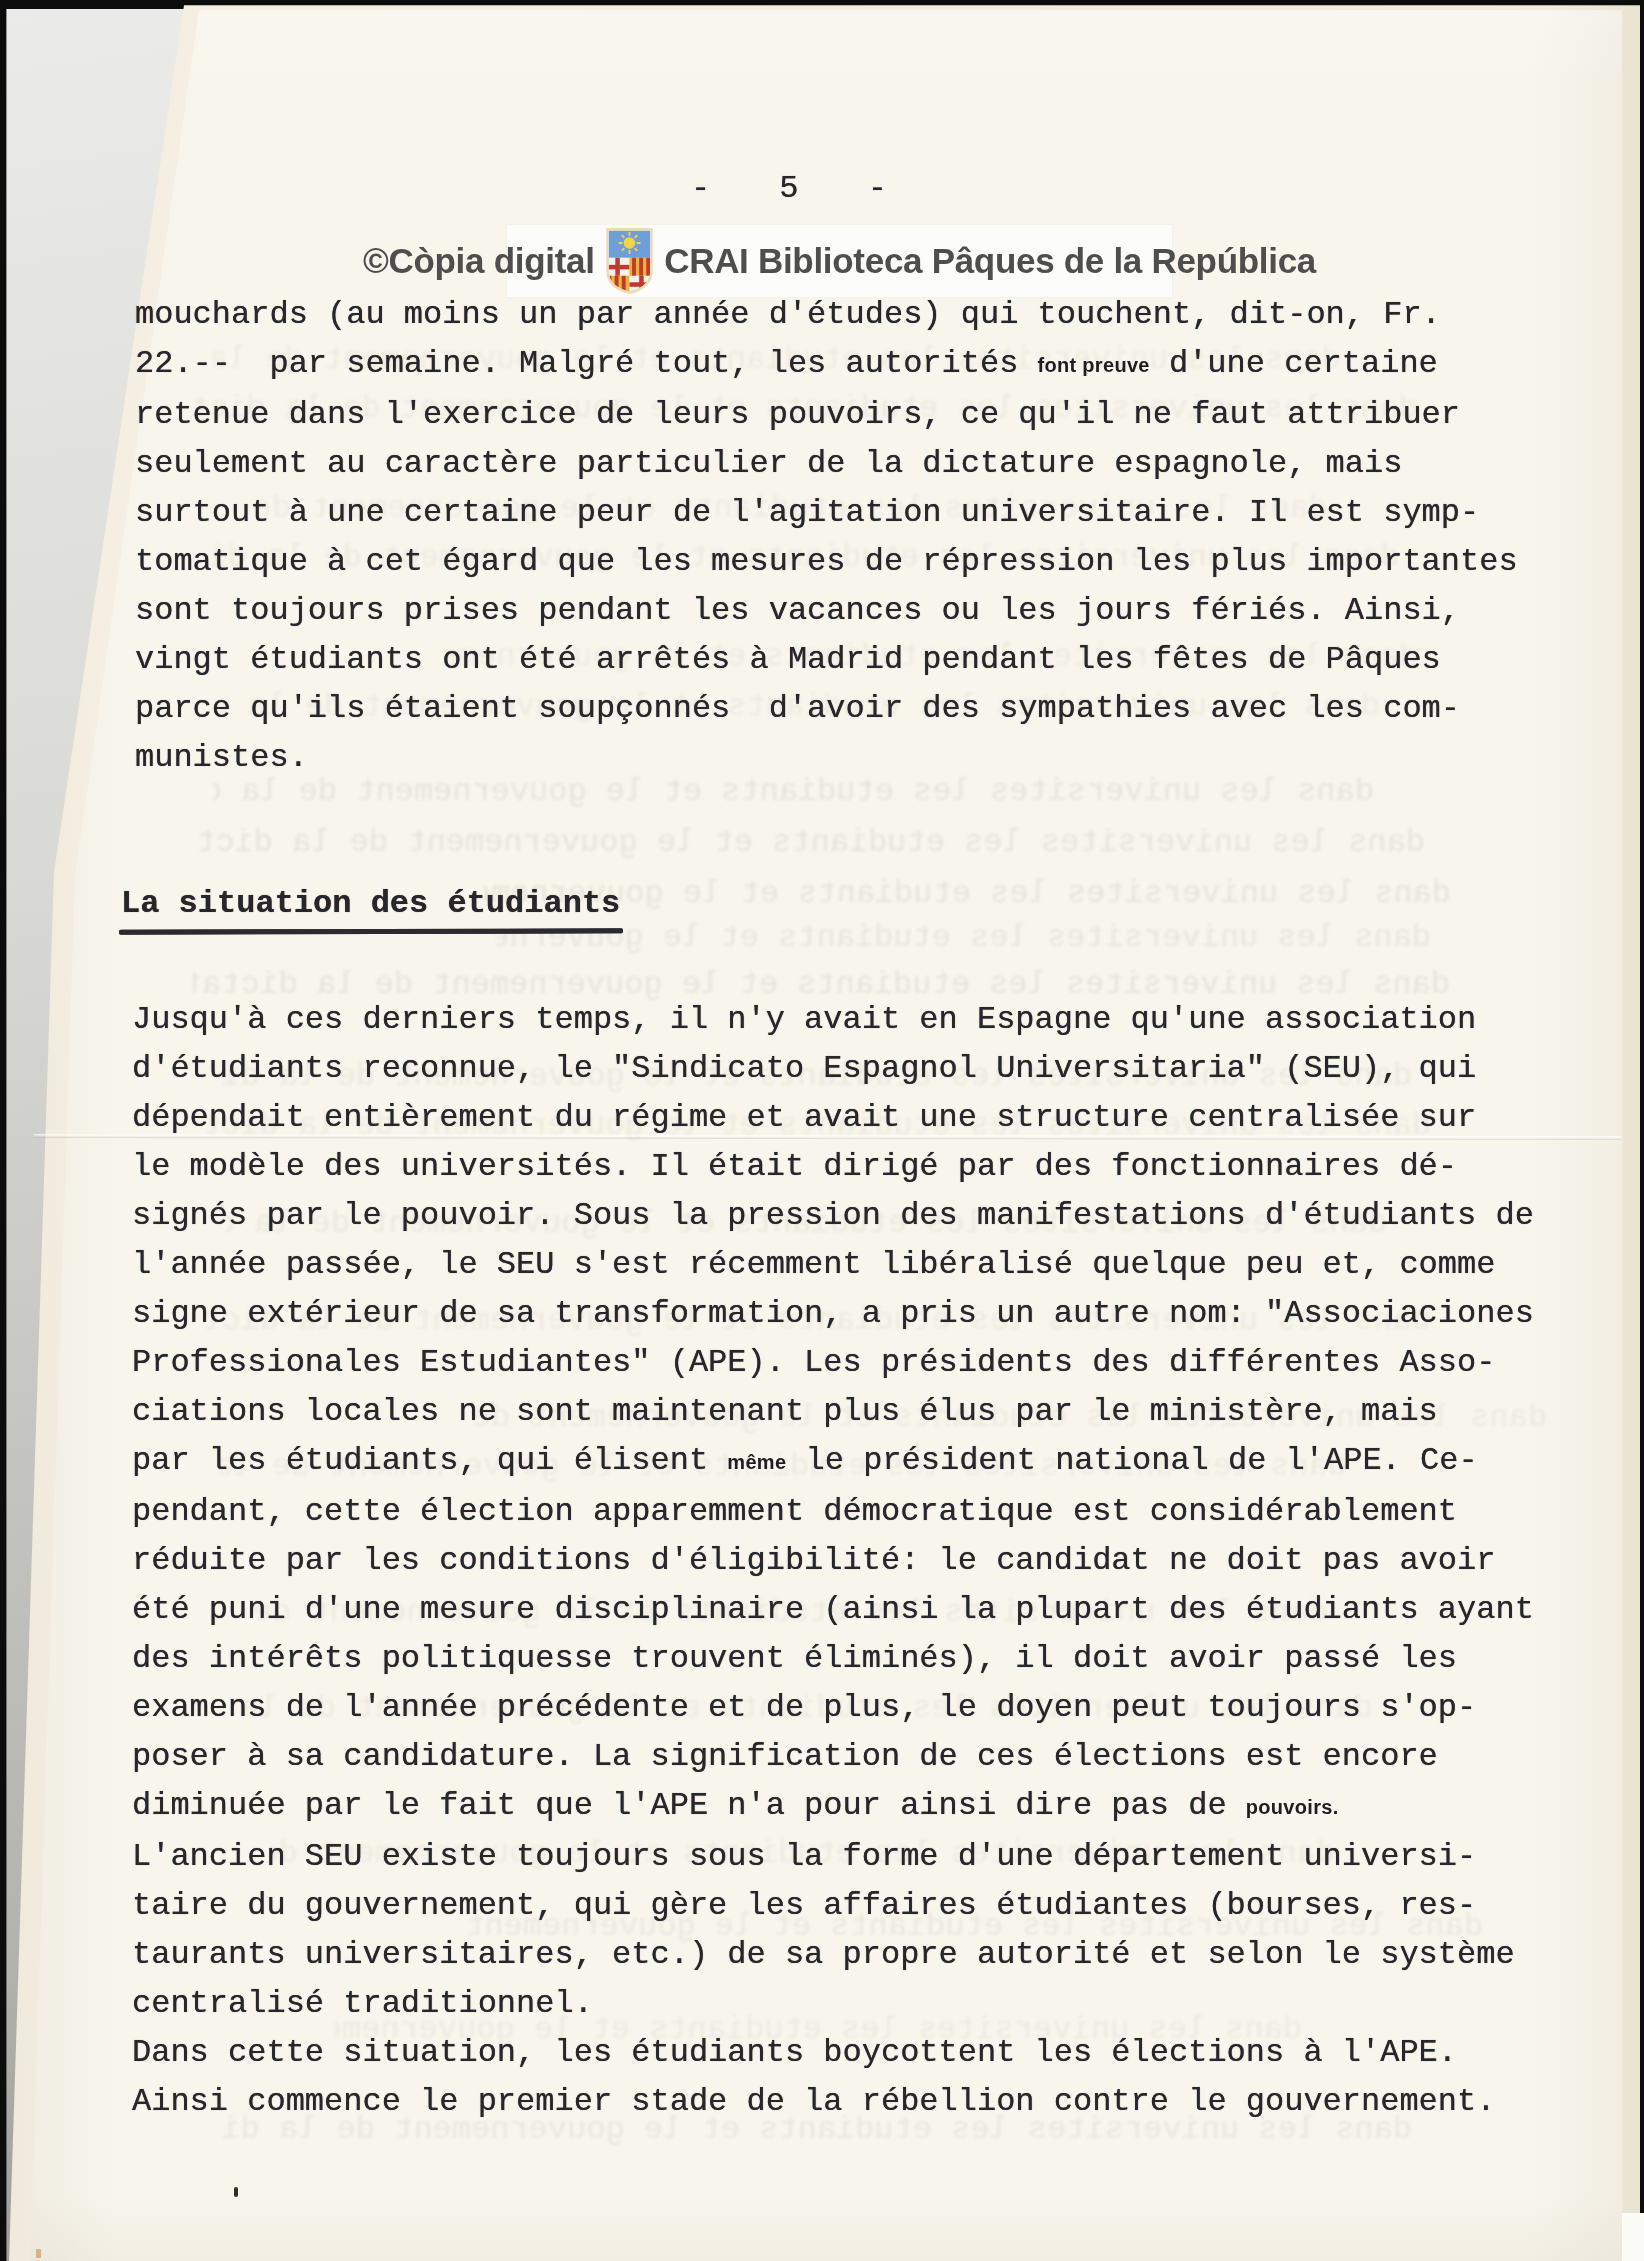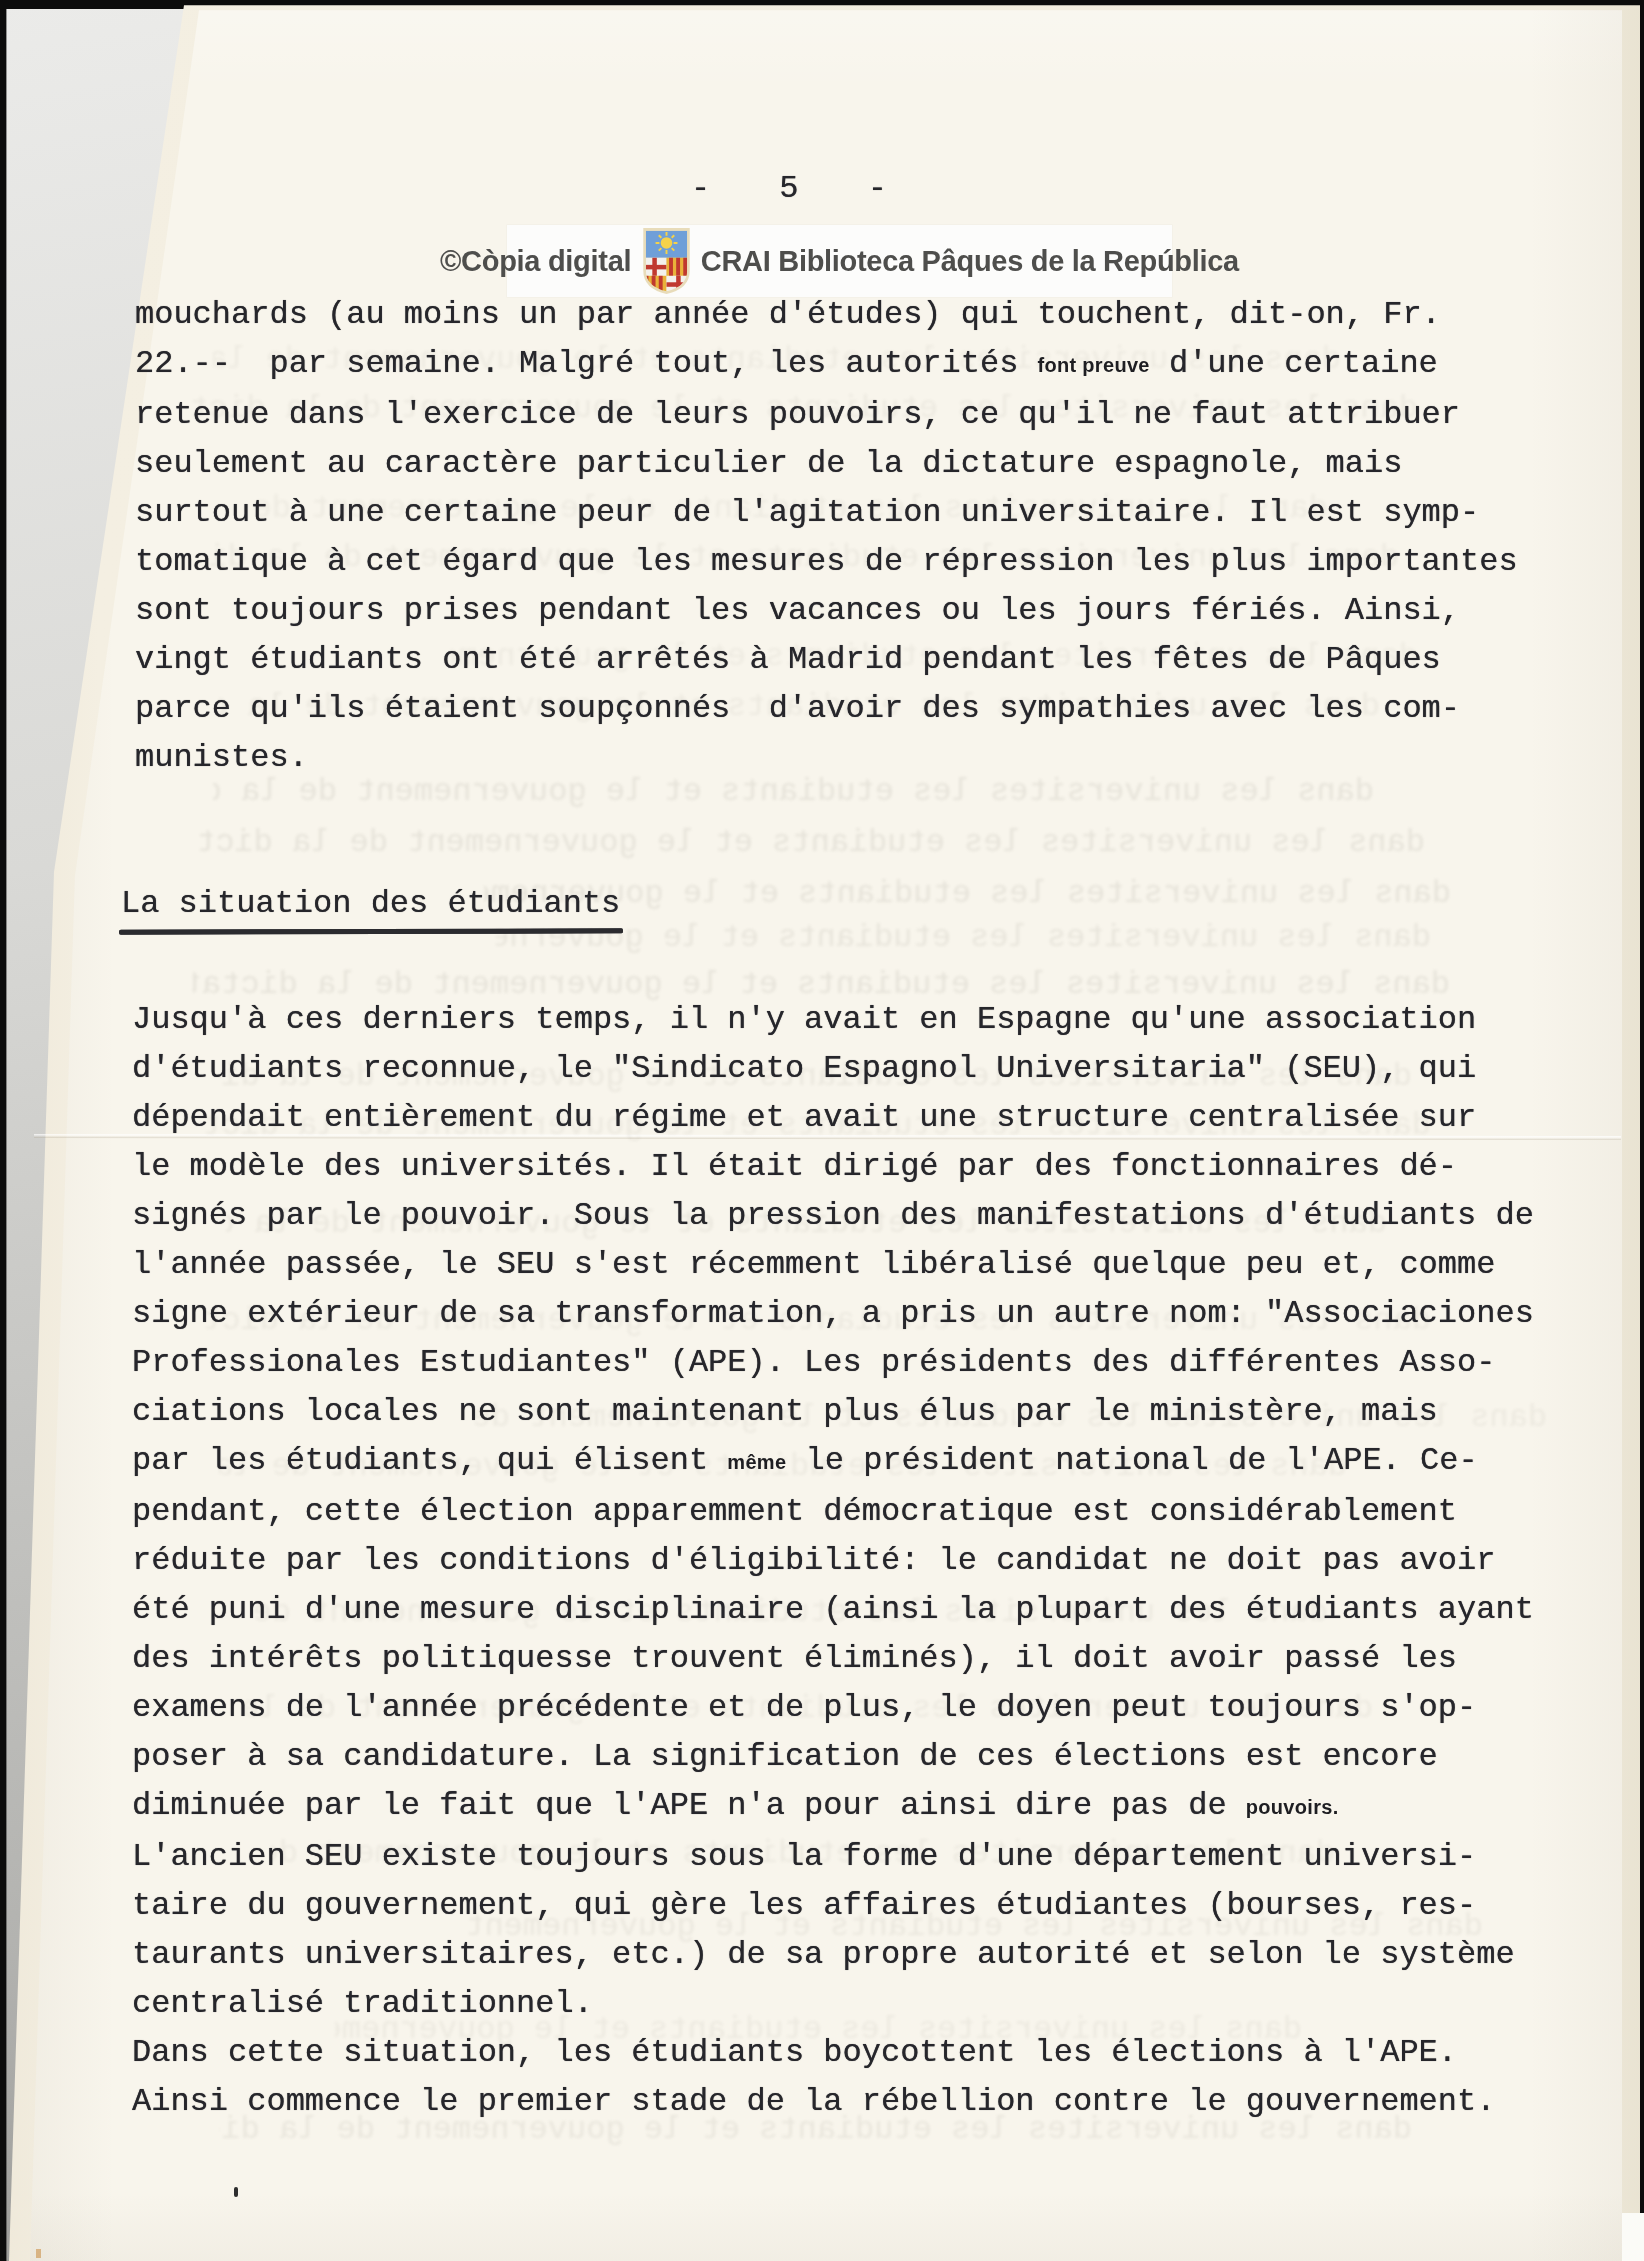--- a/index.html
+++ b/index.html
@@ -24,37 +24,37 @@
   .right-white-corner{position:absolute;left:1622px;top:2213px;width:22px;height:48px;background:#fbfbf7;}
   .speck{position:absolute;left:234px;top:2187px;width:3.9px;height:10.3px;background:#2e2e2e;border-radius:1.9px;}
   .tick{position:absolute;left:36px;top:2249px;width:5.2px;height:9px;background:#c8883a;opacity:.55;}
 
   
   .tw{position:absolute;color:#26262b;font-size:32px;line-height:49px;white-space:pre;
       text-shadow:0 0 0.8px rgba(38,38,43,.75),0.3px 0.3px 0 rgba(38,38,43,.18);}
   .p1{left:135px;top:290px;line-height:49px;}
   .p2{left:132px;top:995px;}
   .page-number{left:691px;top:164px;letter-spacing:.32em;}
-  .doc-heading{left:121px;top:879px;}
+  .doc-heading{left:121px;top:879px;font-weight:bold;}
   .heading-underline{position:absolute;left:119px;top:929px;width:504px;height:4.5px;
       background:#2b2b2f;border-radius:1.9px;transform:rotate(-.15deg);
       box-shadow:0 0 0.6px rgba(43,43,47,.8);}
   .retouch{font-family:"Liberation Sans","DejaVu Sans",sans-serif;font-weight:700;
       font-size:20px;letter-spacing:0.3px;color:#1e1e22;text-shadow:none;}
 
   
   .ghost{position:absolute;height:40px;overflow:hidden;color:#6b675a;font-size:32px;
       line-height:39px;white-space:pre;filter:blur(1.7px);transform:scaleX(-1);pointer-events:none;}
 
   
   .banner{position:absolute;left:507px;top:225px;width:665px;height:72px;background:#fcfcfb;
       display:flex;align-items:center;justify-content:center;gap:10.3px;
       box-shadow:0 0 0 0.6px rgba(0,0,0,.03);}
   .banner .txt{font-family:"Liberation Sans","DejaVu Sans",sans-serif;font-weight:700;
-      font-size:29px;color:#4e4e4c;white-space:pre;letter-spacing:-0.3px;}
+      font-size:35px;color:#4e4e4c;white-space:pre;letter-spacing:-0.3px;}
   .crest{width:49px;height:66px;flex:0 0 auto;}
 </style>
 </head>
 <body>
 
 <div class="canvas">
 
   <div class="gray-wedge"></div>
   <div class="under-page"></div>
   <div class="page"></div>

